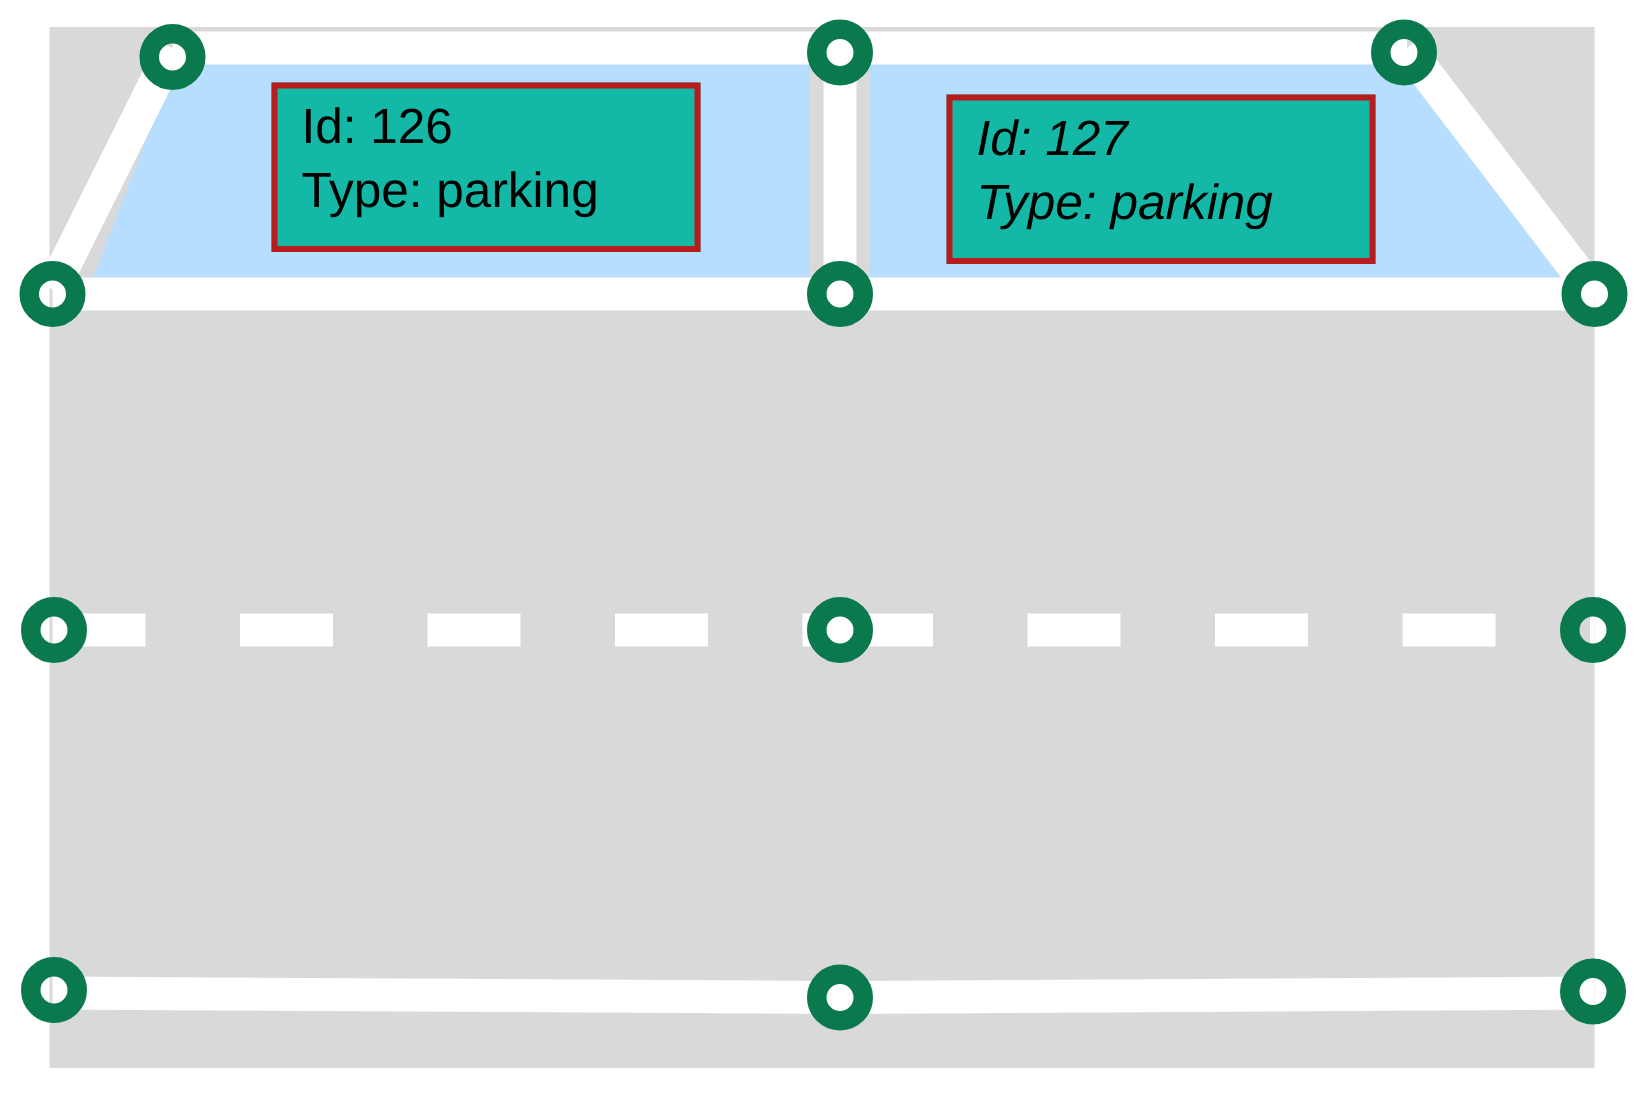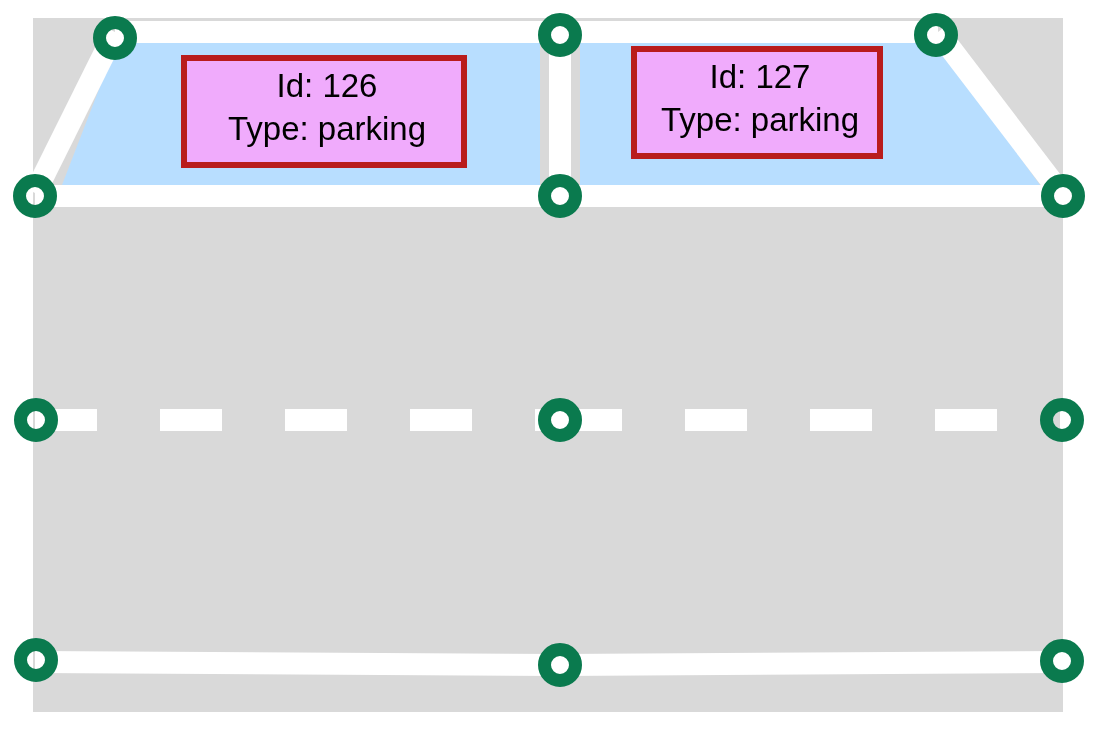--- a/index.html
+++ b/index.html
@@ -21,31 +21,30 @@
   #scene-svg {
     position: absolute;
     left: 0;
     top: 0;
     width: 1098px;
     height: 730px;
     display: block;
   }
   .map-label {
     position: absolute;
-    background: #f0abfc;
-    border: 6px solid #b91c1c;
+    background: #14b8a6;
+    border: 4px solid #b91c1c;
     box-sizing: border-box;
     padding: 4px 10px 6px 16px;
     font-family: "Liberation Sans", sans-serif;
     font-size: 33px;
     line-height: 1.30;
     color: #000000;
     white-space: nowrap;
     letter-spacing: 0px;
-    text-align: center;
   }
   .map-label .lbl-line {
     display: block;
   }
 </style>
 </head>
 <body>
 
 <div id="canvas">
 
@@ -89,18 +88,18 @@
         <circle cx="1062" cy="661" r="15.5" fill="none" stroke="#0a7a4e" stroke-width="13"></circle>
       </g>
 
   </svg>
 
   <div class="map-label" id="label-0" style="left: 181px; top: 55px; width: 286px; height: 113px;">
     <span class="lbl-line">Id: 126</span>
     <span class="lbl-line">Type: parking</span>
   </div>
 
-  <div class="map-label" id="label-1" style="left: 631px; top: 46px; width: 252px; height: 113px;">
+  <div class="map-label" id="label-1" style="left: 631px; top: 63px; width: 286px; height: 113px; font-style: italic;">
     <span class="lbl-line">Id: 127</span>
     <span class="lbl-line">Type: parking</span>
   </div>
 
 </div>
 
 </body></html>

